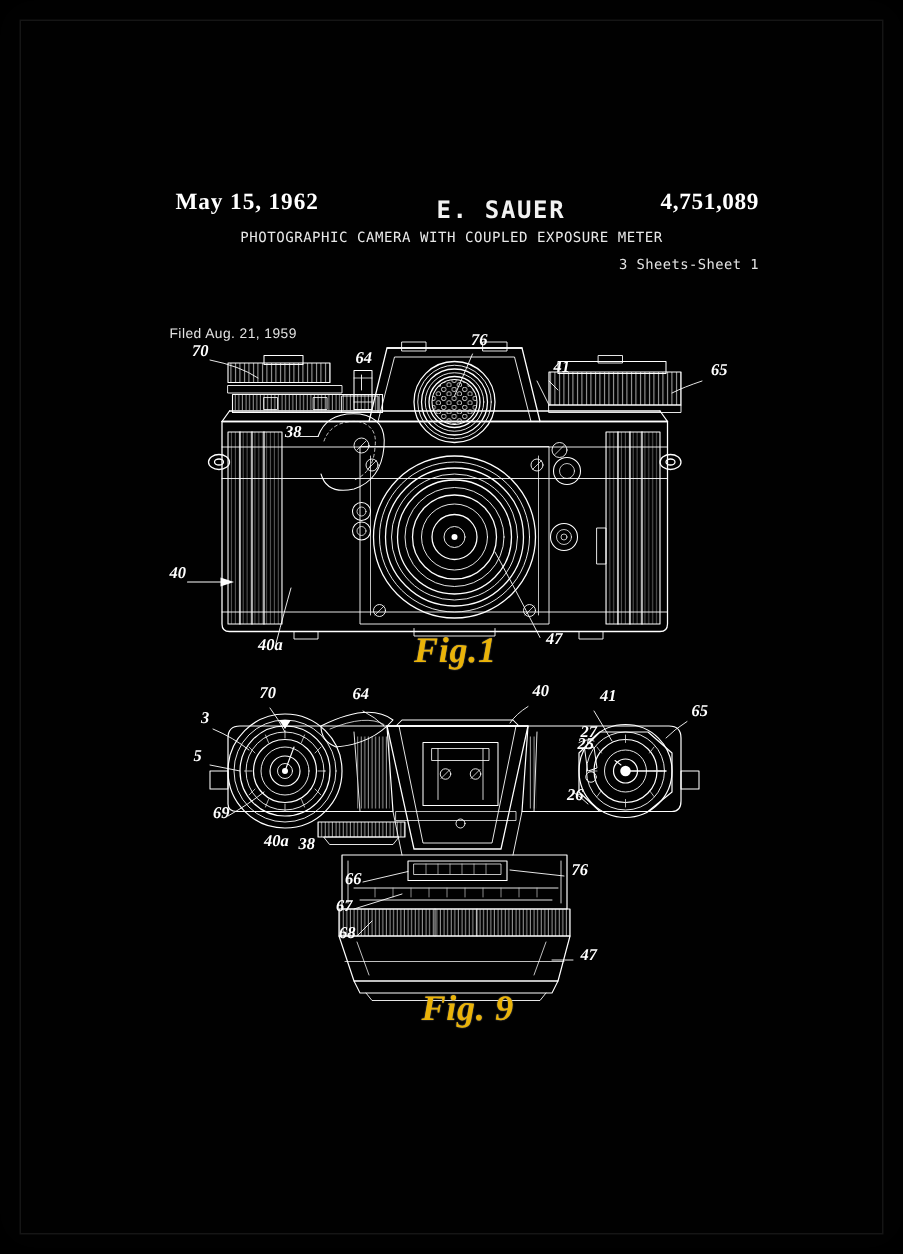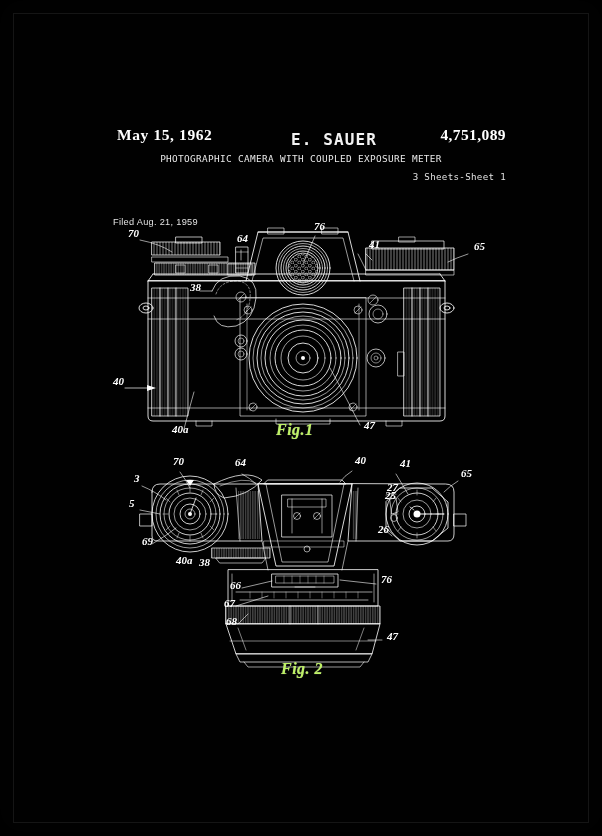--- a/index.html
+++ b/index.html
@@ -116,22 +116,22 @@
     height: 836px;
     margin-top: 36px;
   }
   #drawings svg { display: block; }
 
   .fig-caption {
     position: absolute;
     font-family: "Liberation Serif", serif;
     font-style: italic;
     font-weight: bold;
-    font-size: 16px;
-    color: #bef264;
+    font-size: 24px;
+    color: #eab308;
     letter-spacing: 0.5px;
     text-shadow: 0 0 1px #888;
   }
   #fig1-caption { left: 276px; top: 385px; }
   #fig2-caption { left: 281px; top: 624px; }
 
   .ref { 
     font-family: "Liberation Serif", serif;
     font-style: italic;
     font-weight: bold;
@@ -469,16 +469,16 @@
           <text x="199" y="530" class="ref" font-size="11">38</text>
           <text x="230" y="553" class="ref" font-size="11">66</text>
           <text x="381" y="547" class="ref" font-size="11">76</text>
           <text x="224" y="571" class="ref" font-size="11">67</text>
           <text x="226" y="589" class="ref" font-size="11">68</text>
           <text x="387" y="604" class="ref" font-size="11">47</text>
         </g>
     </svg>
 
     <div id="fig1-caption" class="fig-caption">Fig.1</div>
-    <div id="fig2-caption" class="fig-caption">Fig. 2</div>
+    <div id="fig2-caption" class="fig-caption">Fig. 9</div>
   </div>
 
 </div>
 
 </body></html>

